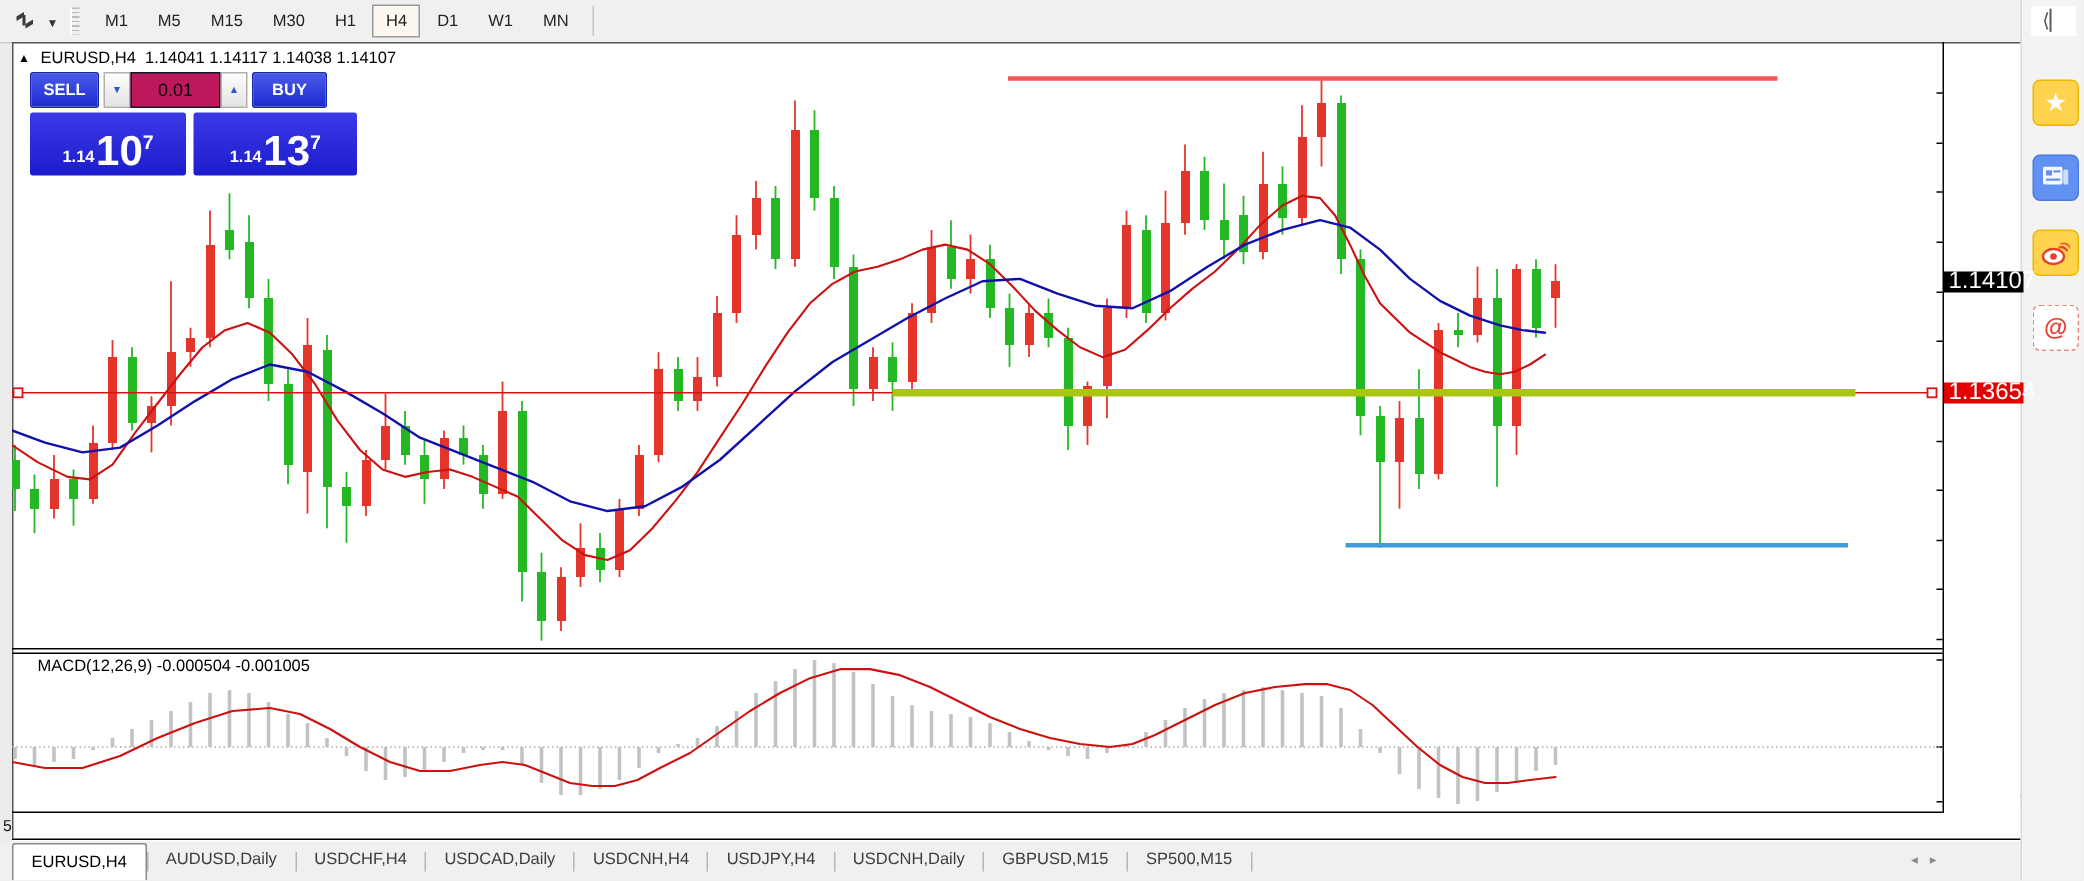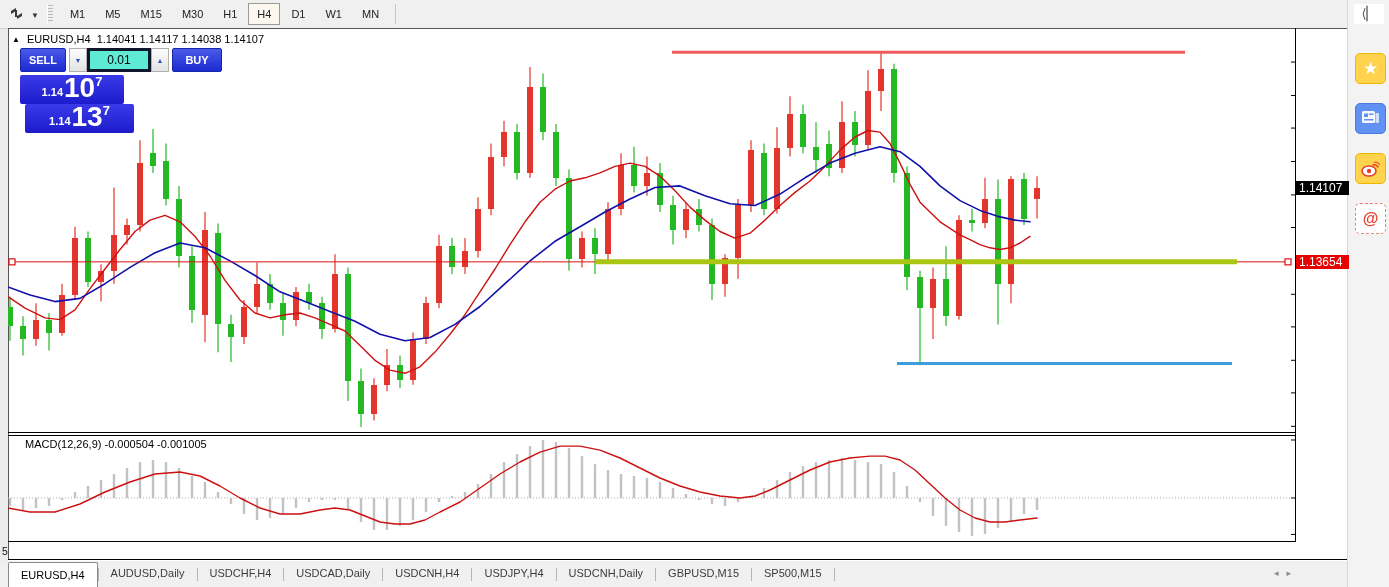--- a/index.html
+++ b/index.html
@@ -17,33 +17,33 @@
   .tfbtn.active{background:#fcf7ef;border:1px solid #9a9a9a;}
   .tb-sep{width:1px;height:20px;background:#c6c6c6;margin-left:6px;}
   
   .chart-win{position:absolute;left:8px;top:28px;width:1339px;height:533px;background:#fff;}
   #chartSvg{position:absolute;left:0;top:0;}
   .chart-title{position:absolute;left:12px;top:33px;font-size:11px;color:#000;white-space:nowrap;z-index:5;}
   .chart-title .tri{font-size:8px;margin-right:4px;position:relative;top:-1px;}
   .macd-label{position:absolute;left:13px;top:438px;font-size:11px;color:#000;z-index:5;margin-left:12px;}
   .axis-label{position:absolute;left:1300px;width:50px;font-size:11px;color:#111;height:12px;line-height:12px;}
   .time-label{position:absolute;top:545px;font-size:10.5px;color:#111;white-space:nowrap;}
-  .price-tag{position:absolute;left:1296px;width:50px;height:14px;font-size:12px;line-height:14px;
+  .price-tag{position:absolute;left:1296px;width:50px;height:14px;font-size:16px;line-height:14px;
              color:#fff;z-index:6;padding-left:3px;}
   
   .trade{position:absolute;left:20px;top:48px;z-index:7;width:222px;}
   .trade .row1{display:flex;height:24px;}
   .btn-trade{background:linear-gradient(#4a5ae8,#1b2bd0);border:1px solid #1626a8;color:#fff;
              font-size:11px;font-weight:bold;display:flex;align-items:center;justify-content:center;border-radius:2px;}
   .btn-sell{width:44px;} .btn-buy{width:48px;}
   .spin{width:16px;background:linear-gradient(#fdfdfd,#e3e3e3);border:1px solid #b0b0b0;color:#3355cc;
         font-size:7px;display:flex;align-items:center;justify-content:center;}
-  .lot{width:58px;border:3px solid #0f172a;background:#5eead4;font-size:12px;color:#000;
+  .lot{width:58px;border:1px solid #0f172a;background:#be185d;font-size:12px;color:#000;
        display:flex;align-items:center;justify-content:center;}
-  .row2{display:flex;margin-top:3px;height:42px;flex-direction:column;}
+  .row2{display:flex;margin-top:3px;height:42px;}
   .qpanel{background:linear-gradient(#3a3ae8,#1c1ccc);border-radius:2px;color:#fff;display:flex;
           align-items:flex-end;justify-content:center;padding-bottom:3px;}
   .qpanel .sm{font-size:11px;font-weight:bold;margin:0 1px 3px 0;}
   .qpanel .big{font-size:28px;font-weight:bold;line-height:26px;}
   .qpanel .sup{font-size:13px;font-weight:bold;position:relative;top:-12px;}
   .qp-sell{width:104px;} .qp-buy{width:109px;margin-left:5px;}
   
   .tabstrip{position:absolute;left:0;top:561px;width:1347px;height:26px;background:#f0f0f0;
             display:flex;align-items:stretch;padding-left:8px;box-sizing:border-box;}
   .tab{font-size:11px;color:#3c3c3c;padding:6px 12px 0 12px;cursor:default;white-space:nowrap;}

